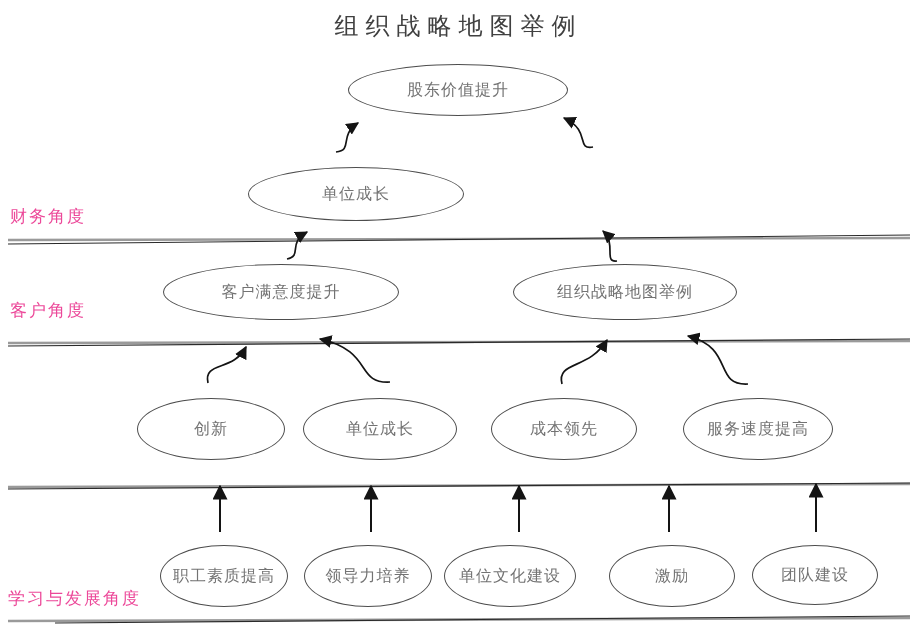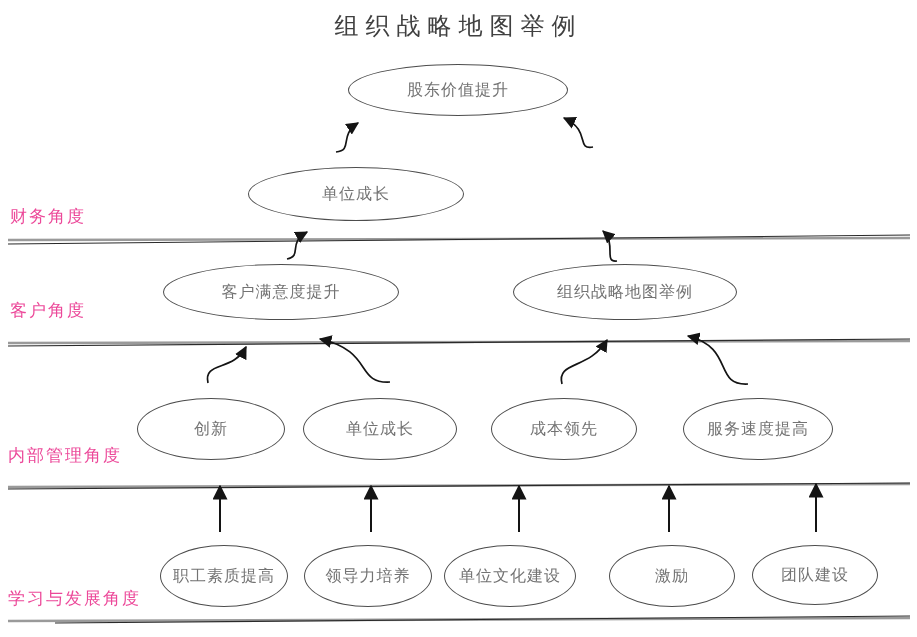--- a/index.html
+++ b/index.html
@@ -104,21 +104,20 @@
 
     <line x1="220" y1="532" x2="220" y2="486" stroke="#141414" stroke-width="2" marker-end="url(#ah)"></line>
     <line x1="371" y1="532" x2="371" y2="486" stroke="#141414" stroke-width="2" marker-end="url(#ah)"></line>
     <line x1="519" y1="532" x2="519" y2="486" stroke="#141414" stroke-width="2" marker-end="url(#ah)"></line>
     <line x1="669" y1="532" x2="669" y2="486" stroke="#141414" stroke-width="2" marker-end="url(#ah)"></line>
     <line x1="816" y1="532" x2="816" y2="484" stroke="#141414" stroke-width="2" marker-end="url(#ah)"></line>
   </svg>
 
   <div class="persp" id="p-finance">财务角度</div>
   <div class="persp" id="p-customer">客户角度</div>
-  <div class="persp" id="p-internal">内部管理角度</div>
   <div class="persp" id="p-learning">学习与发展角度</div>
 
   <div class="node" id="n-shareholder">股东价值提升</div>
   <div class="node" id="n-growth">单位成长</div>
   <div class="node" id="n-satisfaction">客户满意度提升</div>
   <div class="node" id="n-market">组织战略地图举例</div>
   <div class="node" id="n-innovation">创新</div>
   <div class="node" id="n-custmgmt">单位成长</div>
   <div class="node" id="n-cost">成本领先</div>
   <div class="node" id="n-speed">服务速度提高</div>

